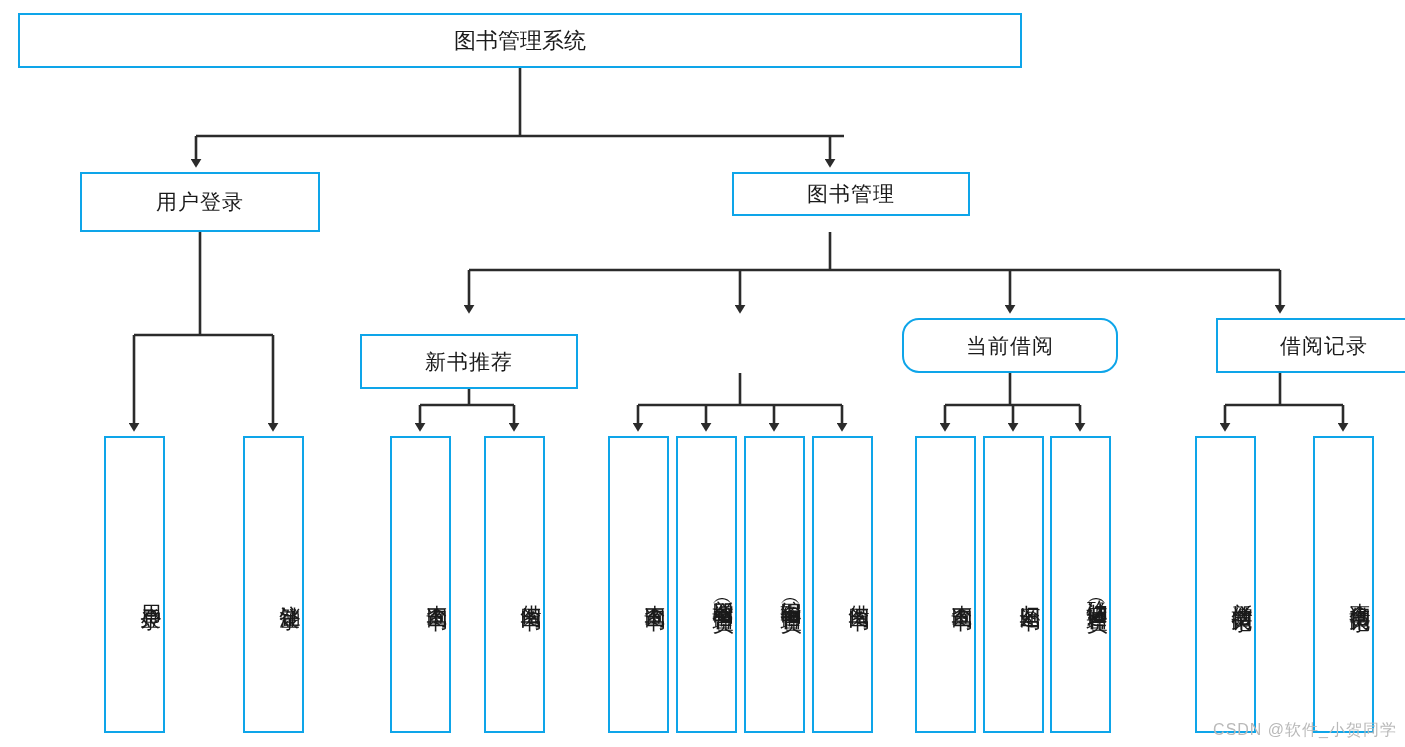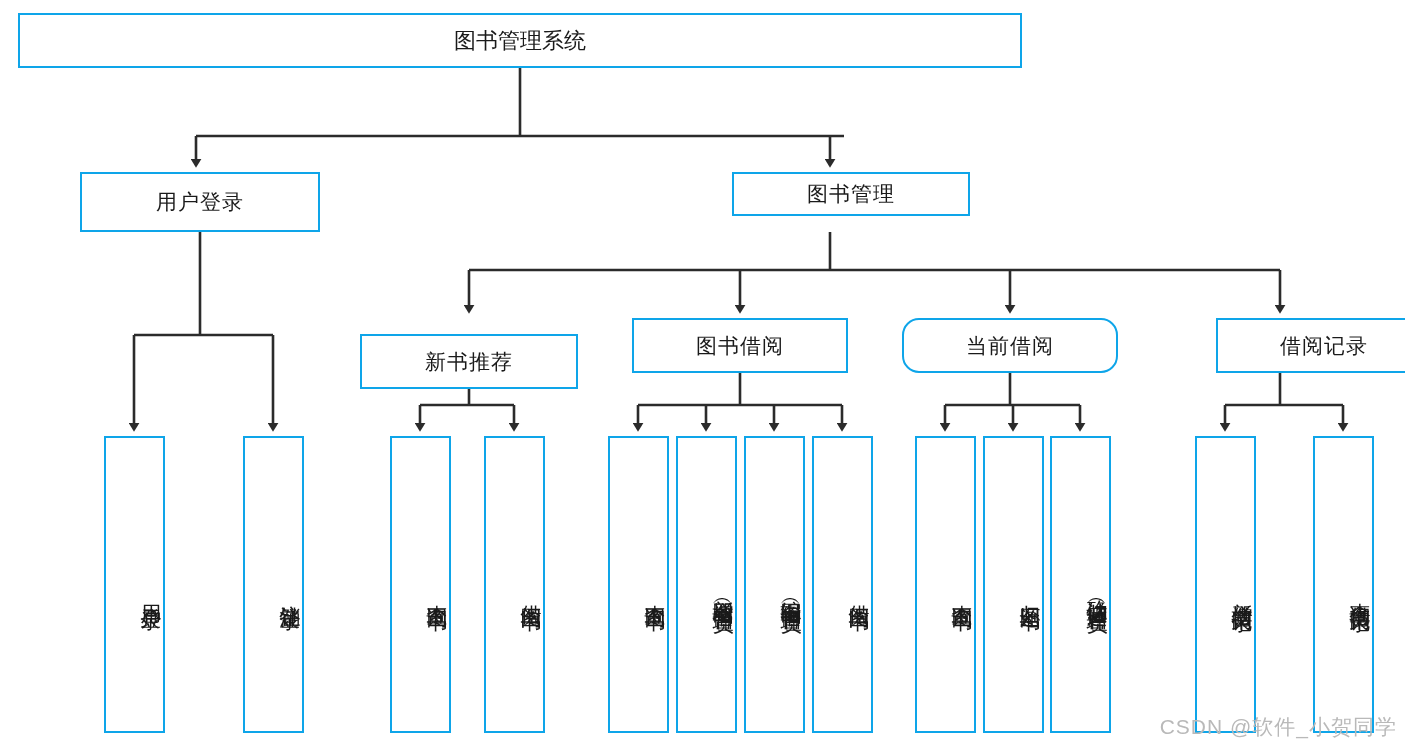--- a/index.html
+++ b/index.html
@@ -10,21 +10,21 @@
   .node{position:absolute;box-sizing:border-box;background:#ffffff;
         border:2px solid #0ea5e9;display:flex;align-items:center;
         justify-content:center;color:#1a1a1a;}
   .node.horiz{font-size:21px;letter-spacing:1px;}
   .node.root{font-size:22px;}
   .node.vert{writing-mode:vertical-rl;text-orientation:upright;
              font-size:21px;line-height:1.18;letter-spacing:2px;
              padding-top:14px;align-items:flex-start;justify-content:center;}
   .node.vert .vtext{writing-mode:vertical-rl;text-orientation:upright;
              display:block;white-space:normal;}
-  .watermark{position:absolute;right:8px;bottom:6px;font-size:21px;
+  .watermark{position:absolute;right:8px;bottom:6px;font-size:16px;
              color:#b9b9b9;letter-spacing:1px;white-space:nowrap;}
 </style>
 </head>
 <body>
 
 <div id="diagram-root">
 
   <svg class="wires" viewBox="0 0 1405 747">
     <defs>
       <marker id="arrow" markerWidth="9" markerHeight="11" refX="1.2" refY="5.5" orient="auto" markerUnits="userSpaceOnUse">
@@ -82,23 +82,20 @@
   <div class="node horiz" style="left:80px;top:172px;width:240px;height:60px;">
     <span>用户登录</span>
   </div>
   <div class="node horiz" style="left:712px;top:172px;width:238px;height:44px;margin-left:20px;">
     <span>图书管理</span>
   </div>
 
   <div class="node horiz" style="left:360px;top:318px;width:218px;height:55px;margin-top:16px;">
     <span>新书推荐</span>
   </div>
-  <div class="node horiz" style="left:632px;top:318px;width:216px;height:55px;">
-    <span>图书借阅</span>
-  </div>
   <div class="node horiz" style="left:902px;top:318px;width:216px;height:55px;border-radius:17px;">
     <span>当前借阅</span>
   </div>
   <div class="node horiz" style="left:1172px;top:318px;width:216px;height:55px;margin-left:44px;">
     <span>借阅记录</span>
   </div>
 
   <div class="node vert" style="left:104px;top:436px;width:61px;height:297px;">
     <span class="vtext">用户登录</span>
   </div>

